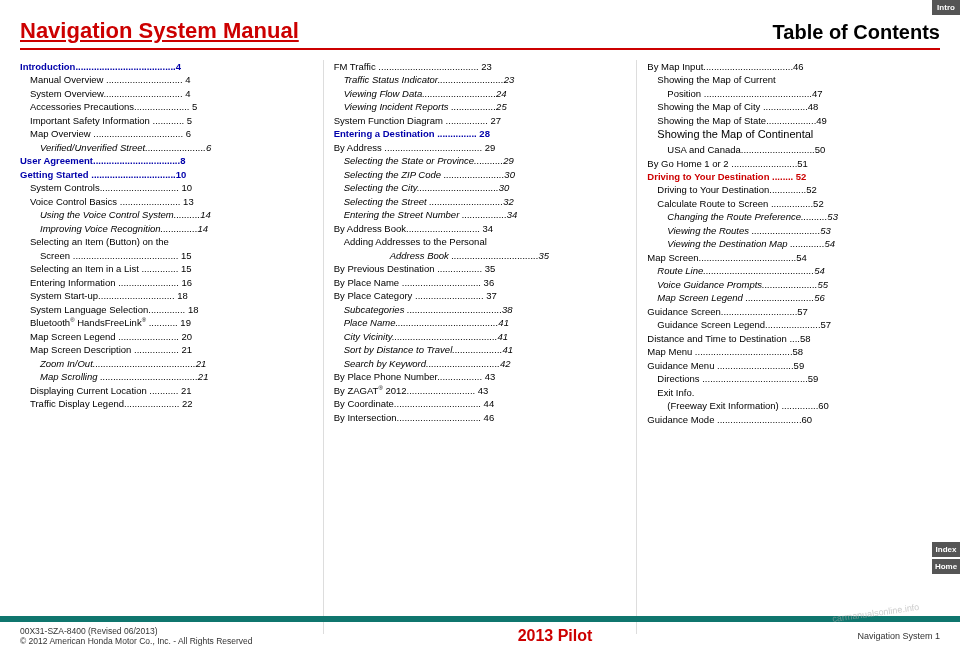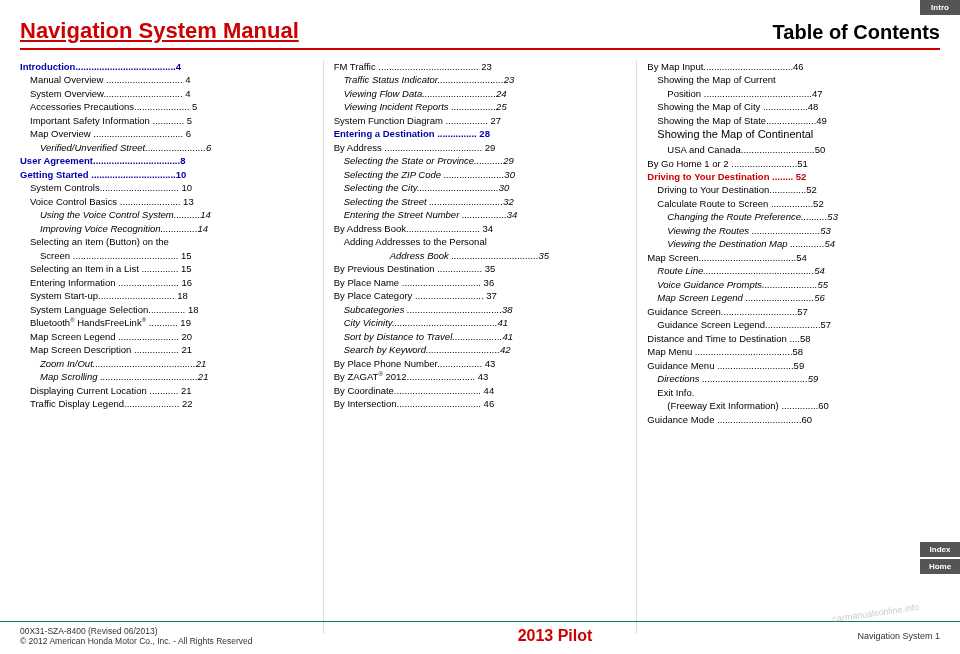--- a/index.html
+++ b/index.html
@@ -69,21 +69,21 @@
       position: absolute;
       bottom: 8px;
       left: 0;
       right: 0;
       display: flex;
       justify-content: space-between;
       align-items: center;
       padding: 0 20px;
       font-size: 8.5px;
       color: #333;
-      border-top: 1px solid #0f766e;
+      border-top: 6px solid #0f766e;
       padding-top: 4px;
     }
 
     .footer-center {
       font-size: 16px;
       font-weight: bold;
       color: #c00;
       text-align: center;
     }
 
@@ -95,21 +95,21 @@
     .tabs-right {
       position: absolute;
       right: 0;
       top: 0;
       display: flex;
       flex-direction: column;
       gap: 2px;
     }
 
     .tab {
-      width: 40px;
+      width: 28px;
       padding: 3px 2px;
       font-size: 8px;
       font-weight: bold;
       color: #fff;
       text-align: center;
       writing-mode: horizontal-tb;
     }
 
     .tab-intro { background: #555; }
     .tab-index { background: #555; margin-top: 320px; }
@@ -175,20 +175,21 @@
         <div style="font-size:9.5px; line-height:1.42; white-space:nowrap; overflow:hidden;padding-left:10px;"><span style="font-style:italic;">Selecting the City...............................30</span></div>
         <div style="font-size:9.5px; line-height:1.42; white-space:nowrap; overflow:hidden;padding-left:10px;"><span style="font-style:italic;">Selecting the Street ............................32</span></div>
         <div style="font-size:9.5px; line-height:1.42; white-space:nowrap; overflow:hidden;padding-left:10px;"><span style="font-style:italic;">Entering the Street Number .................34</span></div>
         <div style="font-size:9.5px; line-height:1.42; white-space:nowrap; overflow:hidden;"><span style="">By Address Book............................ 34</span></div>
         <div style="font-size:9.5px; line-height:1.42; white-space:nowrap; overflow:hidden;padding-left:10px;"><span style="">Adding Addresses to the Personal</span></div>
         <div style="font-size:9.5px; line-height:1.42; white-space:nowrap; overflow:hidden;padding-left:20px;"><span style="font-style:italic;margin-left:36px;">Address Book .................................35</span></div>
         <div style="font-size:9.5px; line-height:1.42; white-space:nowrap; overflow:hidden;"><span style="">By Previous Destination ................. 35</span></div>
         <div style="font-size:9.5px; line-height:1.42; white-space:nowrap; overflow:hidden;"><span style="">By Place Name .............................. 36</span></div>
         <div style="font-size:9.5px; line-height:1.42; white-space:nowrap; overflow:hidden;"><span style="">By Place Category .......................... 37</span></div>
         <div style="font-size:9.5px; line-height:1.42; white-space:nowrap; overflow:hidden;padding-left:10px;"><span style="font-style:italic;">Subcategories ....................................38</span></div>
+        <div style="font-size:9.5px; line-height:1.42; white-space:nowrap; overflow:hidden;padding-left:10px;"><span style="font-style:italic;">Place Name.......................................41</span></div>
         <div style="font-size:9.5px; line-height:1.42; white-space:nowrap; overflow:hidden;padding-left:10px;"><span style="font-style:italic;">City Vicinity........................................41</span></div>
         <div style="font-size:9.5px; line-height:1.42; white-space:nowrap; overflow:hidden;padding-left:10px;"><span style="font-style:italic;">Sort by Distance to Travel...................41</span></div>
         <div style="font-size:9.5px; line-height:1.42; white-space:nowrap; overflow:hidden;padding-left:10px;"><span style="font-style:italic;">Search by Keyword............................42</span></div>
         <div style="font-size:9.5px; line-height:1.42; white-space:nowrap; overflow:hidden;"><span style="">By Place Phone Number................. 43</span></div>
         <div style="font-size:9.5px; line-height:1.42; white-space:nowrap; overflow:hidden;"><span style="">By ZAGAT<sup style="font-size:6px;">®</sup> 2012.......................... 43</span></div>
         <div style="font-size:9.5px; line-height:1.42; white-space:nowrap; overflow:hidden;"><span style="">By Coordinate................................. 44</span></div>
         <div style="font-size:9.5px; line-height:1.42; white-space:nowrap; overflow:hidden;"><span style="">By Intersection................................ 46</span></div>
       </div>
 
     <div class="col-divider"></div>
@@ -210,21 +211,21 @@
         <div style="font-size:9.5px; line-height:1.42; white-space:nowrap; overflow:hidden;padding-left:20px;"><span style="font-style:italic;">Viewing the Destination Map .............54</span></div>
         <div style="font-size:9.5px; line-height:1.42; white-space:nowrap; overflow:hidden;"><span style="">Map Screen.....................................54</span></div>
         <div style="font-size:9.5px; line-height:1.42; white-space:nowrap; overflow:hidden;padding-left:10px;"><span style="font-style:italic;">Route Line..........................................54</span></div>
         <div style="font-size:9.5px; line-height:1.42; white-space:nowrap; overflow:hidden;padding-left:10px;"><span style="font-style:italic;">Voice Guidance Prompts.....................55</span></div>
         <div style="font-size:9.5px; line-height:1.42; white-space:nowrap; overflow:hidden;padding-left:10px;"><span style="font-style:italic;">Map Screen Legend ..........................56</span></div>
         <div style="font-size:9.5px; line-height:1.42; white-space:nowrap; overflow:hidden;"><span style="">Guidance Screen.............................57</span></div>
         <div style="font-size:9.5px; line-height:1.42; white-space:nowrap; overflow:hidden;padding-left:10px;"><span style="">Guidance Screen Legend.....................57</span></div>
         <div style="font-size:9.5px; line-height:1.42; white-space:nowrap; overflow:hidden;"><span style="">Distance and Time to Destination ....58</span></div>
         <div style="font-size:9.5px; line-height:1.42; white-space:nowrap; overflow:hidden;"><span style="">Map Menu .....................................58</span></div>
         <div style="font-size:9.5px; line-height:1.42; white-space:nowrap; overflow:hidden;"><span style="">Guidance Menu .............................59</span></div>
-        <div style="font-size:9.5px; line-height:1.42; white-space:nowrap; overflow:hidden;padding-left:10px;"><span style="font-style:italic;">Directions ........................................59</span></div>
+        <div style="font-size:9.5px; line-height:1.42; white-space:nowrap; overflow:hidden;padding-left:10px;"><span style="">Directions ........................................59</span></div>
         <div style="font-size:9.5px; line-height:1.42; white-space:nowrap; overflow:hidden;padding-left:10px;"><span style="">Exit Info.</span></div>
         <div style="font-size:9.5px; line-height:1.42; white-space:nowrap; overflow:hidden;padding-left:20px;"><span style="">(Freeway Exit Information) ..............60</span></div>
         <div style="font-size:9.5px; line-height:1.42; white-space:nowrap; overflow:hidden;"><span style="">Guidance Mode ................................60</span></div>
       </div>
 
   </div>
 
   <div class="footer">
     <div>
       <div>00X31-SZA-8400  (Revised 06/2013)</div>

